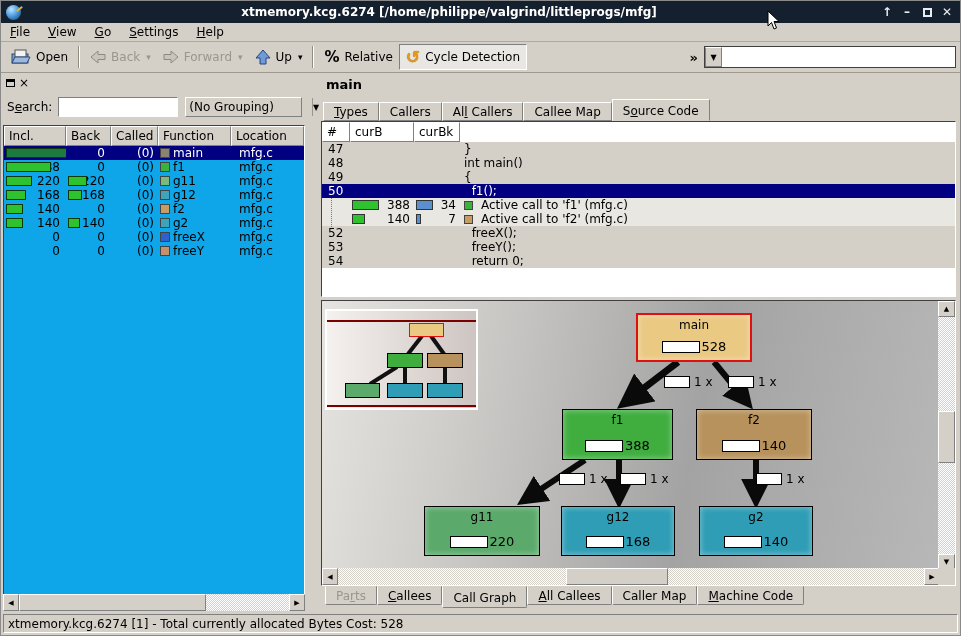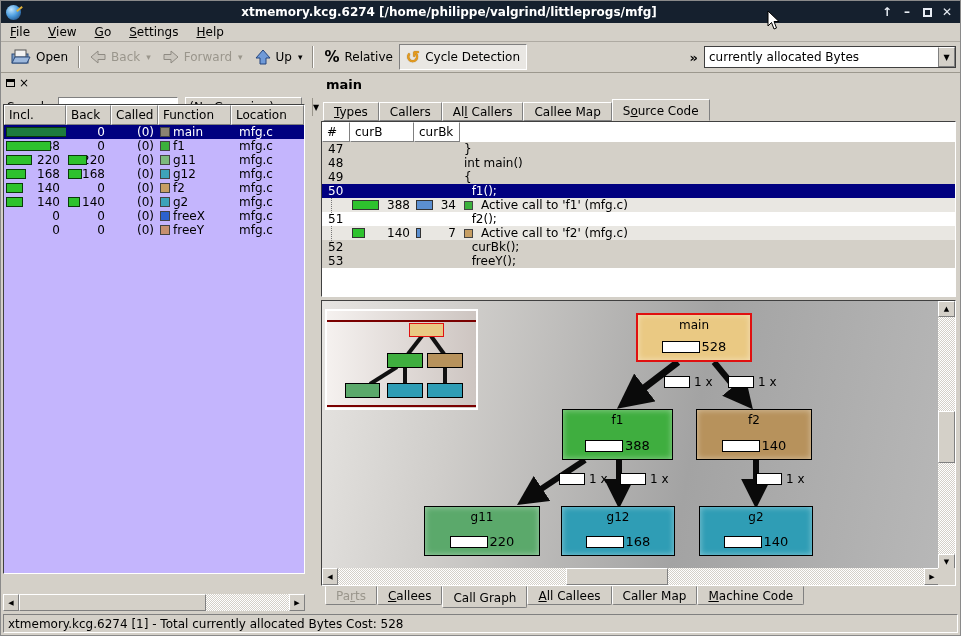--- a/index.html
+++ b/index.html
@@ -58,21 +58,21 @@
   .float-sq { width:9px; height:8px; border:1px solid #000; border-top:3px solid #000; display:block; }
   .search-row { position:absolute; left:0; top:21px; width:100%; height:24px; display:flex; align-items:center; }
   .search-input { width:120px; height:20px; background:#fff; margin-left:6px; padding:0 3px;
                   border:1px solid; border-color:#808080 #fff #fff #808080; font:inherit; }
   .group-combo { width:117px; height:20px; margin-left:7px; border:1px solid; border-color:#fff #808080 #808080 #fff;
                  background:#d4d0c8; display:flex; align-items:center;gap:35px; }
   .group-combo .cval { flex:1; padding:0 3px; white-space:nowrap; }
   .group-combo .cbtn { width:16px; height:18px; border-left:1px solid #9a968c; display:flex;
                        align-items:center; justify-content:center; font-size:8px; }
 
-  .fp-table { position:absolute; left:0; top:30px; width:100%; height:470px; background:#c4b5fd;
+  .fp-table { position:absolute; left:0; top:51px; width:100%; height:470px; background:#0ea5e9;
               border:1px solid; border-color:#404040 #fff #fff #404040; overflow:hidden; }
   .fp-head { display:flex; height:20px; background:#d4d0c8; }
   .hcell { border:1px solid; border-color:#fff #808080 #808080 #fff; padding:2px 4px; overflow:hidden; white-space:nowrap; }
   .fp-head .c0{width:62px;} .fp-head .c1{width:45px;} .fp-head .c2{width:47px;} .fp-head .c3{width:73px;} .fp-head .c4{flex:1;}
   .fp-row { display:flex; height:14px; line-height:14px; }
   .fp-row.sel { background:#000080; color:#fff; }
   .fpc { position:relative; overflow:hidden; white-space:nowrap; }
   .fpc.i{width:62px;} .fpc.s{width:45px;} .fpc.k{width:47px;} .fpc.f{width:73px; display:flex; align-items:center;}
   .fpc.l{flex:1; padding-left:8px;}
   .fpc .num { display:block; text-align:right; padding-right:6px; }
@@ -220,21 +220,20 @@
     <span class="tbtn">
       <span class="pcticon">%</span>
       <span>Relative</span>
     </span>
     <span class="tbtn checked">
       <span class="cycleicon">↺</span>
       <span>Cycle Detection</span>
     </span>
     <span class="overflow">»</span>
     <span class="combo">
-      <span class="cval">currently allocated Bytes</span>
       <span class="cbtn raised">
           <span>▼</span>
         </span>
     </span>
   </div>
 
   <div class="dock">
     <div class="dock-header">
       <span class="dock-icon">
           <span class="float-sq"></span>
@@ -432,29 +431,29 @@
       <div class="src-row bg-g"><span class="n">47</span><span class="b"></span><span class="bk"></span><span class="s">}</span></div>
       <div class="src-row bg-g"><span class="n">48</span><span class="b"></span><span class="bk"></span><span class="s">int main()</span></div>
       <div class="src-row bg-g"><span class="n">49</span><span class="b"></span><span class="bk"></span><span class="s">{</span></div>
       <div class="src-row sel"><span class="n">50</span><span class="b"></span><span class="bk"></span><span class="s">  f1();</span></div>
       <div class="src-row bg-l">
         <span class="n"><span class="treeglyph"></span></span>
         <span class="b"><span class="cbar" style="width: 42%; background: rgb(46, 194, 46);"></span><span class="num" style="display:block;text-align:right;padding-right:4px">388</span></span>
         <span class="bk"><span class="cbar" style="width: 36%; background: rgb(91, 143, 208);"></span><span class="num" style="display:block;text-align:right;padding-right:4px">34</span></span>
         <span class="s"><span class="sq9" style="background: rgb(60, 177, 60);"></span><span>Active call to 'f1' (mfg.c)</span></span>
       </div>
-      <div class="src-row bg-w"><span class="n">51</span><span class="b"></span><span class="bk"></span><span class="s">  f2();</span></div>
       <div class="src-row bg-l">
         <span class="n"><span class="treeglyph"></span></span>
         <span class="b"><span class="cbar" style="width: 20%; background: rgb(46, 194, 46);"></span><span class="num" style="display:block;text-align:right;padding-right:4px">140</span></span>
         <span class="bk"><span class="cbar" style="width: 10%; background: rgb(91, 143, 208);"></span><span class="num" style="display:block;text-align:right;padding-right:4px">7</span></span>
         <span class="s"><span class="sq9" style="background: rgb(198, 158, 99);"></span><span>Active call to 'f2' (mfg.c)</span></span>
       </div>
-      <div class="src-row bg-g"><span class="n">52</span><span class="b"></span><span class="bk"></span><span class="s">  curBk();</span></div>
+      <div class="src-row bg-g"><span class="n">52</span><span class="b"></span><span class="bk"></span><span class="s">  freeX();</span></div>
       <div class="src-row bg-g"><span class="n">53</span><span class="b"></span><span class="bk"></span><span class="s">  freeY();</span></div>
+      <div class="src-row bg-g"><span class="n">54</span><span class="b"></span><span class="bk"></span><span class="s">  return 0;</span></div>
     </div>
 
     <div class="gpane">
 
       <div class="overview">
         <span class="ov-line" style="top:9px"></span>
         <span class="ov-line" style="top:94px"></span>
         <svg class="edges" width="149" height="97">
           <line x1="95" y1="25" x2="81" y2="43" stroke="#111" stroke-width="4"></line>
           <line x1="104" y1="25" x2="117" y2="43" stroke="#111" stroke-width="4"></line>

